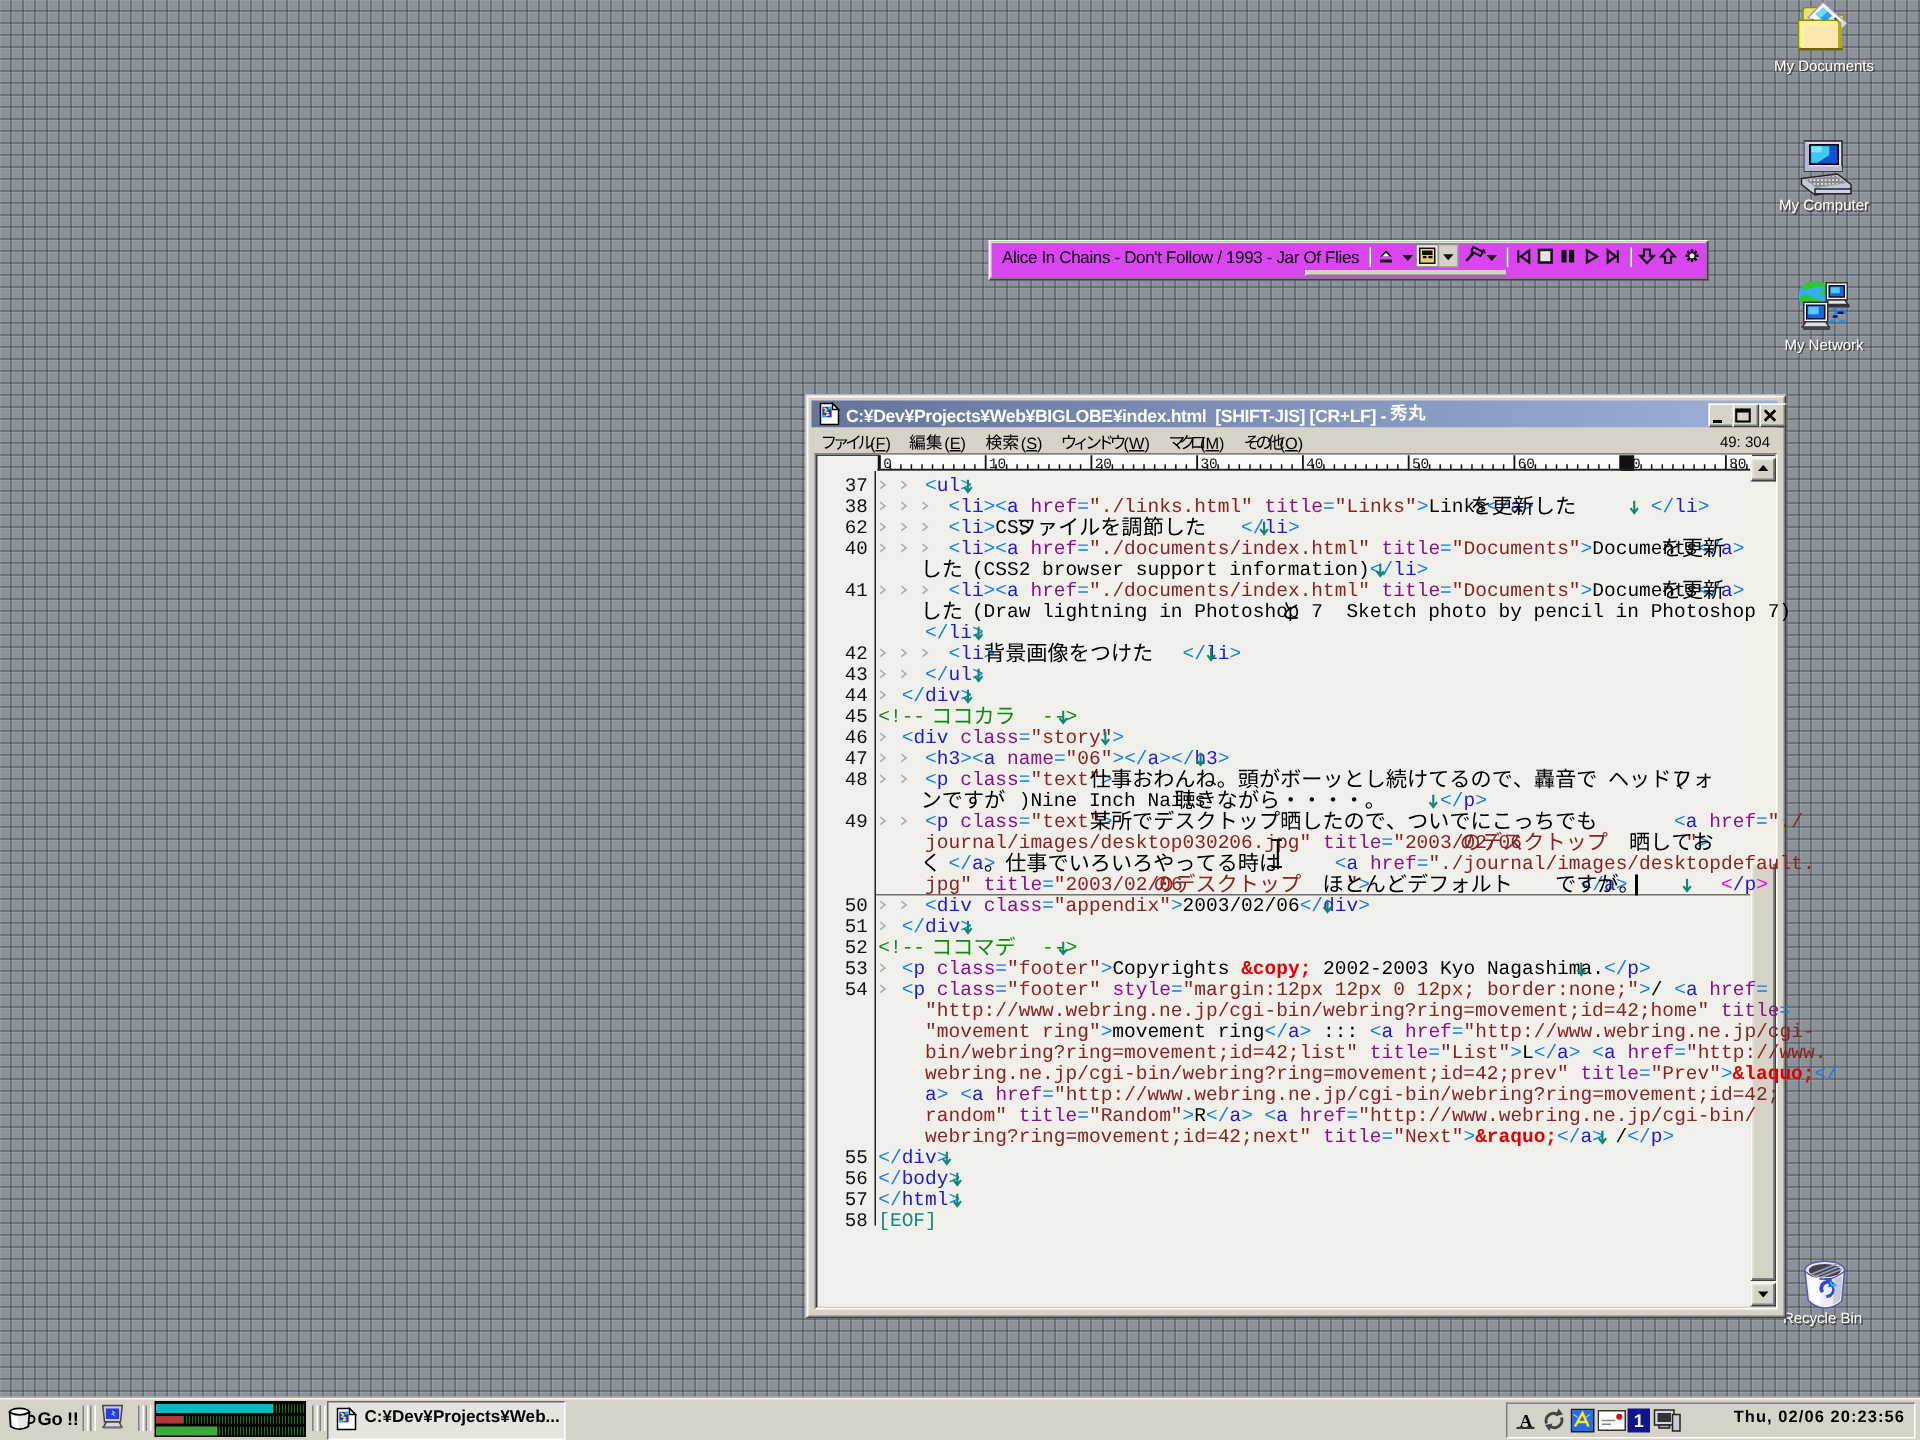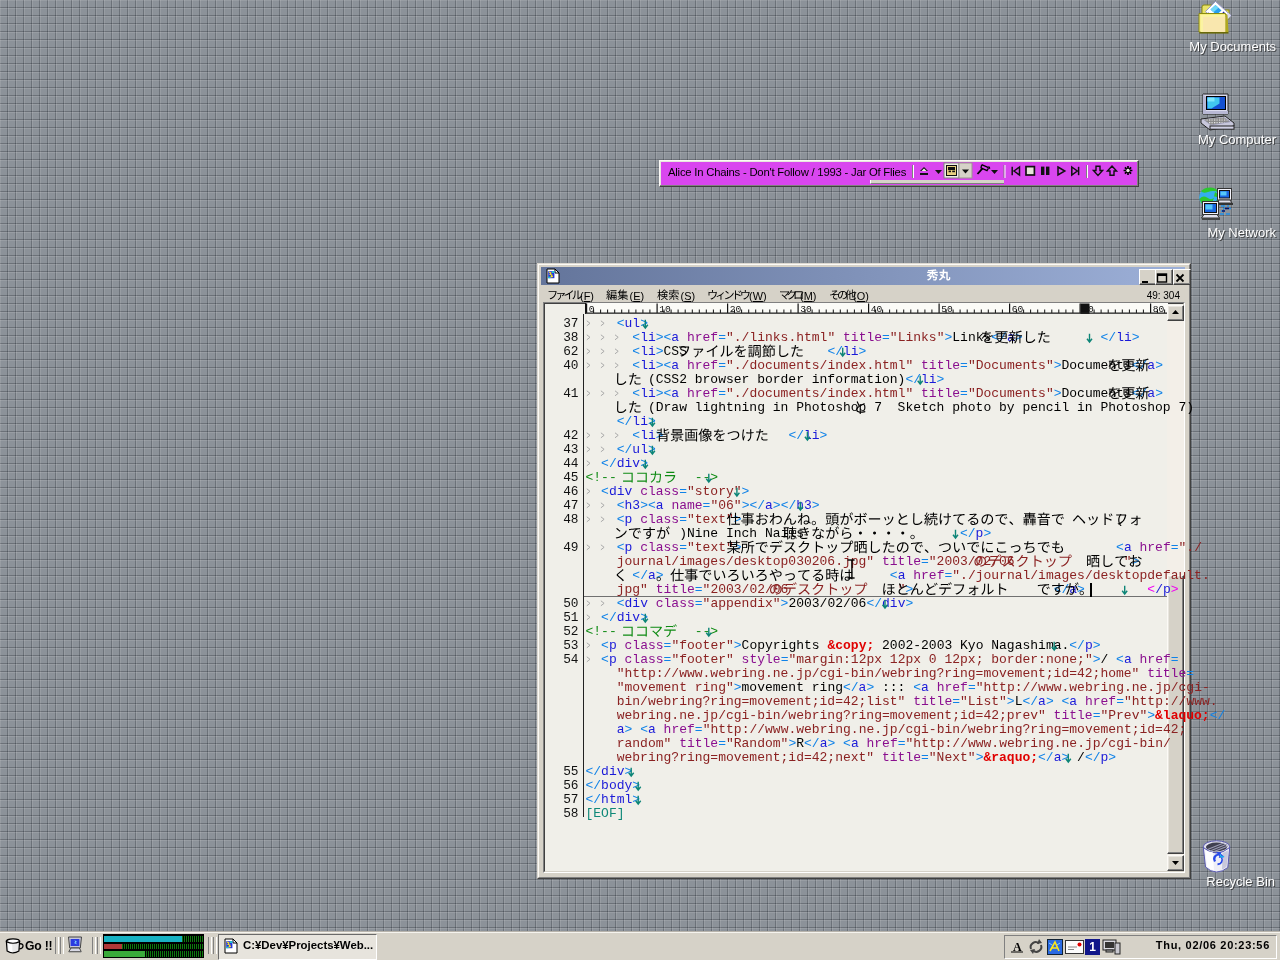--- a/index.html
+++ b/index.html
@@ -1,20 +1,20 @@
 <!DOCTYPE html>
 <html><head><meta charset="utf-8"><style>
 html,body{margin:0;padding:0;width:1280px;height:960px;overflow:hidden;font-family:"Liberation Sans",sans-serif}
 body{transform:translateZ(0)}
 .abs{position:absolute}
 i{font-style:normal}
 #desk{position:absolute;left:0;top:0;width:1280px;height:960px;background-color:#8c9299;
 background-image:linear-gradient(to right,rgba(255,255,255,.10) 1px,rgba(0,0,0,0) 1px),linear-gradient(to bottom,rgba(255,255,255,.10) 1px,rgba(0,0,0,0) 1px),linear-gradient(to left,rgba(14,20,28,.26) 1px,rgba(0,0,0,0) 1px),linear-gradient(to top,rgba(14,20,28,.26) 1px,rgba(0,0,0,0) 1px);
 background-size:8px 8px}
-.ilabel{position:absolute;color:#fff;font-size:13px;text-align:right;text-shadow:1px 1px 0 rgba(40,40,40,.75);width:120px}
+.ilabel{position:absolute;color:#fff;font-size:10px;text-align:center;text-shadow:1px 1px 0 rgba(40,40,40,.75);width:120px}
 #win{position:absolute;left:537px;top:263px;width:652px;height:614px;background:#d6d2c8;border:1px solid;border-color:#dcd8d0 #404040 #404040 #dcd8d0}
 #winf{position:absolute;left:0;top:0;right:0;bottom:0;border:1px solid;border-color:#fcfaf6 #808080 #808080 #fcfaf6}
 #title{position:absolute;left:3px;top:3px;width:644px;height:18px;background:linear-gradient(90deg,#64759b,#9db0d8)}
 #title .txt{position:absolute;left:23px;top:2.5px;color:#fff;font-weight:bold;font-size:11.8px;letter-spacing:-0.28px;white-space:pre}
 .tbtn{position:absolute;top:2px;width:15.5px;height:13.5px;background:#d6d2c8;border:1px solid;border-color:#fff #404040 #404040 #fff;box-shadow:inset -1px -1px 0 #808080}
 #menu{position:absolute;left:3px;top:21px;width:644px;height:20px;background:#d6d2c8;font-size:11.8px;color:#000}
 #menu .mi{position:absolute;top:4.5px;white-space:pre;font-size:10.9px}
 .row{position:absolute;left:585.5px;height:14px;line-height:14px;white-space:pre;font-family:"Liberation Mono",monospace;font-size:13px}
 .ln{position:absolute;left:540px;width:38.5px;text-align:right;height:14px;line-height:14.5px;font-family:"Liberation Mono",monospace;font-size:12.8px;color:#111}
 .cb{color:#0f82e8}.ct{color:#1a1ad8}.ca{color:#8a0f8f}.cs{color:#8b2222}.cc{color:#0d8a12}
@@ -153,20 +153,21 @@
     <div id="winf"></div>
     <div id="title">
       <svg class="abs" style="left:4px;top:1px" width="16" height="16" viewBox="0 0 16 16">
 <path d="M2 1h8l4 4v10H2z" fill="#fff" stroke="#000" stroke-width="1"></path>
 <path d="M10 1l4 4h-4z" fill="#fff" stroke="#000" stroke-width="1"></path>
 <rect x="3.2" y="3.2" width="6.2" height="7" fill="#2233dd"></rect>
 <path d="M4 4l2 1-1 1.5 2 .5-1 2 2-.5" stroke="#ffe81a" stroke-width="1.1" fill="none"></path>
 <rect x="3.2" y="8.6" width="2.2" height="1.6" fill="#19c8d2"></rect>
 <rect x="7" y="3.2" width="2.4" height="1.8" fill="#19c8d2"></rect>
 </svg>
+      <span class="txt">C:¥Dev¥Projects¥Web¥BIGLOBE¥index.html  [SHIFT-JIS] [CR+LF] - </span>
       <div class="tbtn" style="left:598px"><svg width="13" height="11">
           <rect x="2" y="8" width="6" height="2" fill="#000"></rect>
         </svg></div>
       <div class="tbtn" style="left:614px"><svg width="13" height="11">
           <rect x="1.5" y="1" width="9" height="8" fill="none" stroke="#000" stroke-width="1.4"></rect>
           <rect x="1.5" y="1" width="9" height="2" fill="#000"></rect>
         </svg></div>
       <div class="tbtn" style="left:632px"><svg width="13" height="11">
           <path d="M2.5 1.5 L9.5 8.5 M9.5 1.5 L2.5 8.5" stroke="#000" stroke-width="1.8"></path>
         </svg></div>
@@ -312,21 +313,21 @@
     <div class="ln" style="top:639px">53</div>
     <div class="ln" style="top:653px">54</div>
     <div class="ln" style="top:765px">55</div>
     <div class="ln" style="top:779px">56</div>
     <div class="ln" style="top:793px">57</div>
     <div class="ln" style="top:807px">58</div>
     <div class="row" style="top:317px">&nbsp;&nbsp;&nbsp;&nbsp;<i class="cb">&lt;</i><i class="ct">ul</i><i class="cb">&gt;</i>&nbsp;</div>
     <div class="row" style="top:331px">&nbsp;&nbsp;&nbsp;&nbsp;&nbsp;&nbsp;<i class="cb">&lt;</i><i class="ct">li</i><i class="cb">&gt;&lt;</i><i class="ct">a</i><i class="ck"> </i><i class="ca">href</i><i class="cb">=</i><i class="cs">"./links.html"</i><i class="ck"> </i><i class="ca">title</i><i class="cb">=</i><i class="cs">"Links"</i><i class="cb">&gt;</i><i class="ck">Links</i><i class="cb">&lt;/</i><i class="ct">a</i><i class="cb">&gt;</i>&nbsp;&nbsp;&nbsp;&nbsp;&nbsp;&nbsp;&nbsp;&nbsp;&nbsp;&nbsp;<i class="cb">&lt;/</i><i class="ct">li</i><i class="cb">&gt;</i>&nbsp;</div>
     <div class="row" style="top:345px">&nbsp;&nbsp;&nbsp;&nbsp;&nbsp;&nbsp;<i class="cb">&lt;</i><i class="ct">li</i><i class="cb">&gt;</i><i class="ck">CSS</i>&nbsp;&nbsp;&nbsp;&nbsp;&nbsp;&nbsp;&nbsp;&nbsp;&nbsp;&nbsp;&nbsp;&nbsp;&nbsp;&nbsp;&nbsp;&nbsp;&nbsp;&nbsp;<i class="cb">&lt;/</i><i class="ct">li</i><i class="cb">&gt;</i>&nbsp;</div>
     <div class="row" style="top:359px">&nbsp;&nbsp;&nbsp;&nbsp;&nbsp;&nbsp;<i class="cb">&lt;</i><i class="ct">li</i><i class="cb">&gt;&lt;</i><i class="ct">a</i><i class="ck"> </i><i class="ca">href</i><i class="cb">=</i><i class="cs">"./documents/index.html"</i><i class="ck"> </i><i class="ca">title</i><i class="cb">=</i><i class="cs">"Documents"</i><i class="cb">&gt;</i><i class="ck">Documents</i><i class="cb">&lt;/</i><i class="ct">a</i><i class="cb">&gt;</i>&nbsp;&nbsp;&nbsp;&nbsp;&nbsp;&nbsp;</div>
-    <div class="row" style="top:373px"><i class="ck">    </i>&nbsp;&nbsp;&nbsp;&nbsp;<i class="ck">(CSS2 browser border information)</i><i class="cb">&lt;/</i><i class="ct">li</i><i class="cb">&gt;</i>&nbsp;</div>
+    <div class="row" style="top:373px"><i class="ck">    </i>&nbsp;&nbsp;&nbsp;&nbsp;<i class="ck">(CSS2 browser support information)</i><i class="cb">&lt;/</i><i class="ct">li</i><i class="cb">&gt;</i>&nbsp;</div>
     <div class="row" style="top:387px">&nbsp;&nbsp;&nbsp;&nbsp;&nbsp;&nbsp;<i class="cb">&lt;</i><i class="ct">li</i><i class="cb">&gt;&lt;</i><i class="ct">a</i><i class="ck"> </i><i class="ca">href</i><i class="cb">=</i><i class="cs">"./documents/index.html"</i><i class="ck"> </i><i class="ca">title</i><i class="cb">=</i><i class="cs">"Documents"</i><i class="cb">&gt;</i><i class="ck">Documents</i><i class="cb">&lt;/</i><i class="ct">a</i><i class="cb">&gt;</i>&nbsp;&nbsp;&nbsp;&nbsp;&nbsp;&nbsp;</div>
     <div class="row" style="top:401px"><i class="ck">    </i>&nbsp;&nbsp;&nbsp;&nbsp;<i class="ck">(Draw lightning in Photoshop 7</i>&nbsp;&nbsp;<i class="ck">Sketch photo by pencil in Photoshop 7)</i></div>
     <div class="row" style="top:415px"><i class="ck">    </i><i class="cb">&lt;/</i><i class="ct">li</i><i class="cb">&gt;</i>&nbsp;</div>
     <div class="row" style="top:429px">&nbsp;&nbsp;&nbsp;&nbsp;&nbsp;&nbsp;<i class="cb">&lt;</i><i class="ct">li</i><i class="cb">&gt;</i>&nbsp;&nbsp;&nbsp;&nbsp;&nbsp;&nbsp;&nbsp;&nbsp;&nbsp;&nbsp;&nbsp;&nbsp;&nbsp;&nbsp;&nbsp;&nbsp;<i class="cb">&lt;/</i><i class="ct">li</i><i class="cb">&gt;</i>&nbsp;</div>
     <div class="row" style="top:443px">&nbsp;&nbsp;&nbsp;&nbsp;<i class="cb">&lt;/</i><i class="ct">ul</i><i class="cb">&gt;</i>&nbsp;</div>
     <div class="row" style="top:457px">&nbsp;&nbsp;<i class="cb">&lt;/</i><i class="ct">div</i><i class="cb">&gt;</i>&nbsp;</div>
     <div class="row" style="top:471px"><i class="cc">&lt;!-- </i>&nbsp;&nbsp;&nbsp;&nbsp;&nbsp;&nbsp;&nbsp;&nbsp;<i class="cc"> --&gt;</i>&nbsp;</div>
     <div class="row" style="top:485px">&nbsp;&nbsp;<i class="cb">&lt;</i><i class="ct">div</i><i class="ck"> </i><i class="ca">class</i><i class="cb">=</i><i class="cs">"story"</i><i class="cb">&gt;</i>&nbsp;</div>
     <div class="row" style="top:499px">&nbsp;&nbsp;&nbsp;&nbsp;<i class="cb">&lt;</i><i class="ct">h3</i><i class="cb">&gt;&lt;</i><i class="ct">a</i><i class="ck"> </i><i class="ca">name</i><i class="cb">=</i><i class="cs">"06"</i><i class="cb">&gt;&lt;/</i><i class="ct">a</i><i class="cb">&gt;&lt;/</i><i class="ct">h3</i><i class="cb">&gt;</i>&nbsp;</div>
     <div class="row" style="top:513px">&nbsp;&nbsp;&nbsp;&nbsp;<i class="cb">&lt;</i><i class="ct">p</i><i class="ck"> </i><i class="ca">class</i><i class="cb">=</i><i class="cs">"text"</i><i class="cb">&gt;</i>&nbsp;&nbsp;&nbsp;&nbsp;&nbsp;&nbsp;&nbsp;&nbsp;&nbsp;&nbsp;&nbsp;&nbsp;&nbsp;&nbsp;&nbsp;&nbsp;&nbsp;&nbsp;&nbsp;&nbsp;&nbsp;&nbsp;&nbsp;&nbsp;&nbsp;&nbsp;&nbsp;&nbsp;&nbsp;&nbsp;&nbsp;&nbsp;&nbsp;&nbsp;&nbsp;&nbsp;&nbsp;&nbsp;&nbsp;&nbsp;&nbsp;&nbsp;&nbsp;&nbsp;&nbsp;&nbsp;&nbsp;&nbsp;<i class="ck">(</i>&nbsp;&nbsp;&nbsp;&nbsp;&nbsp;&nbsp;&nbsp;&nbsp;&nbsp;&nbsp;</div>

